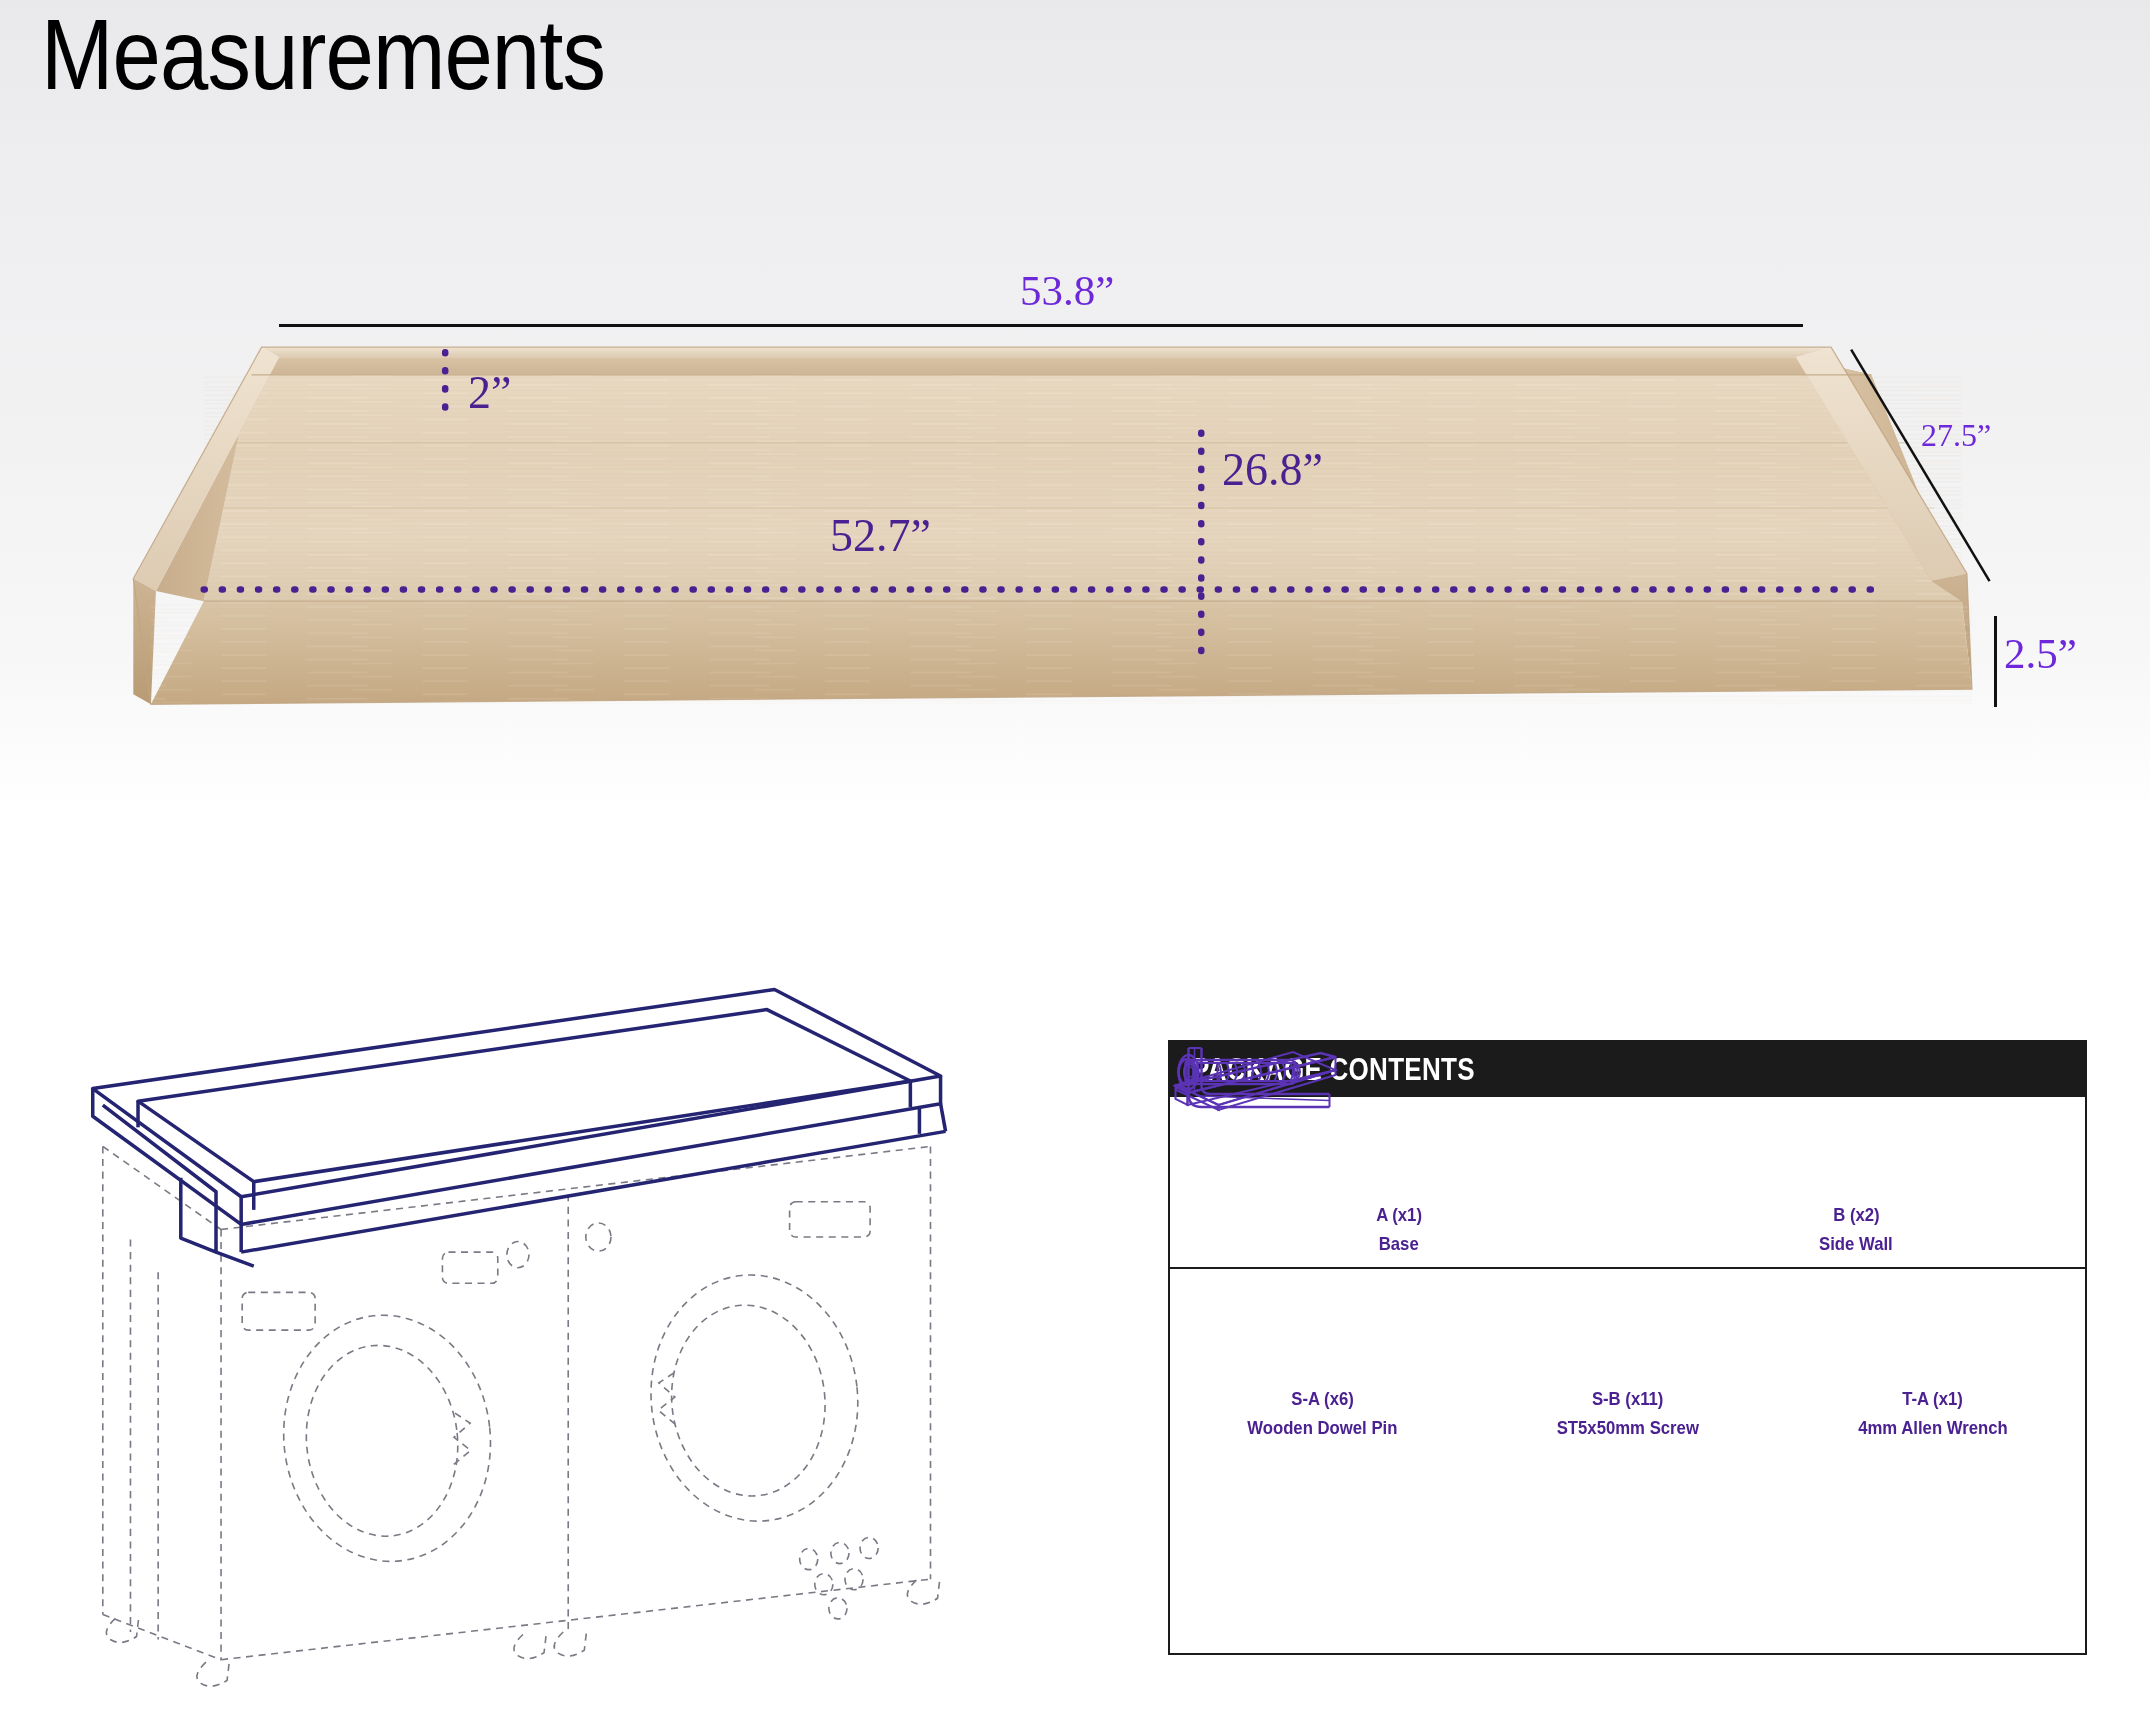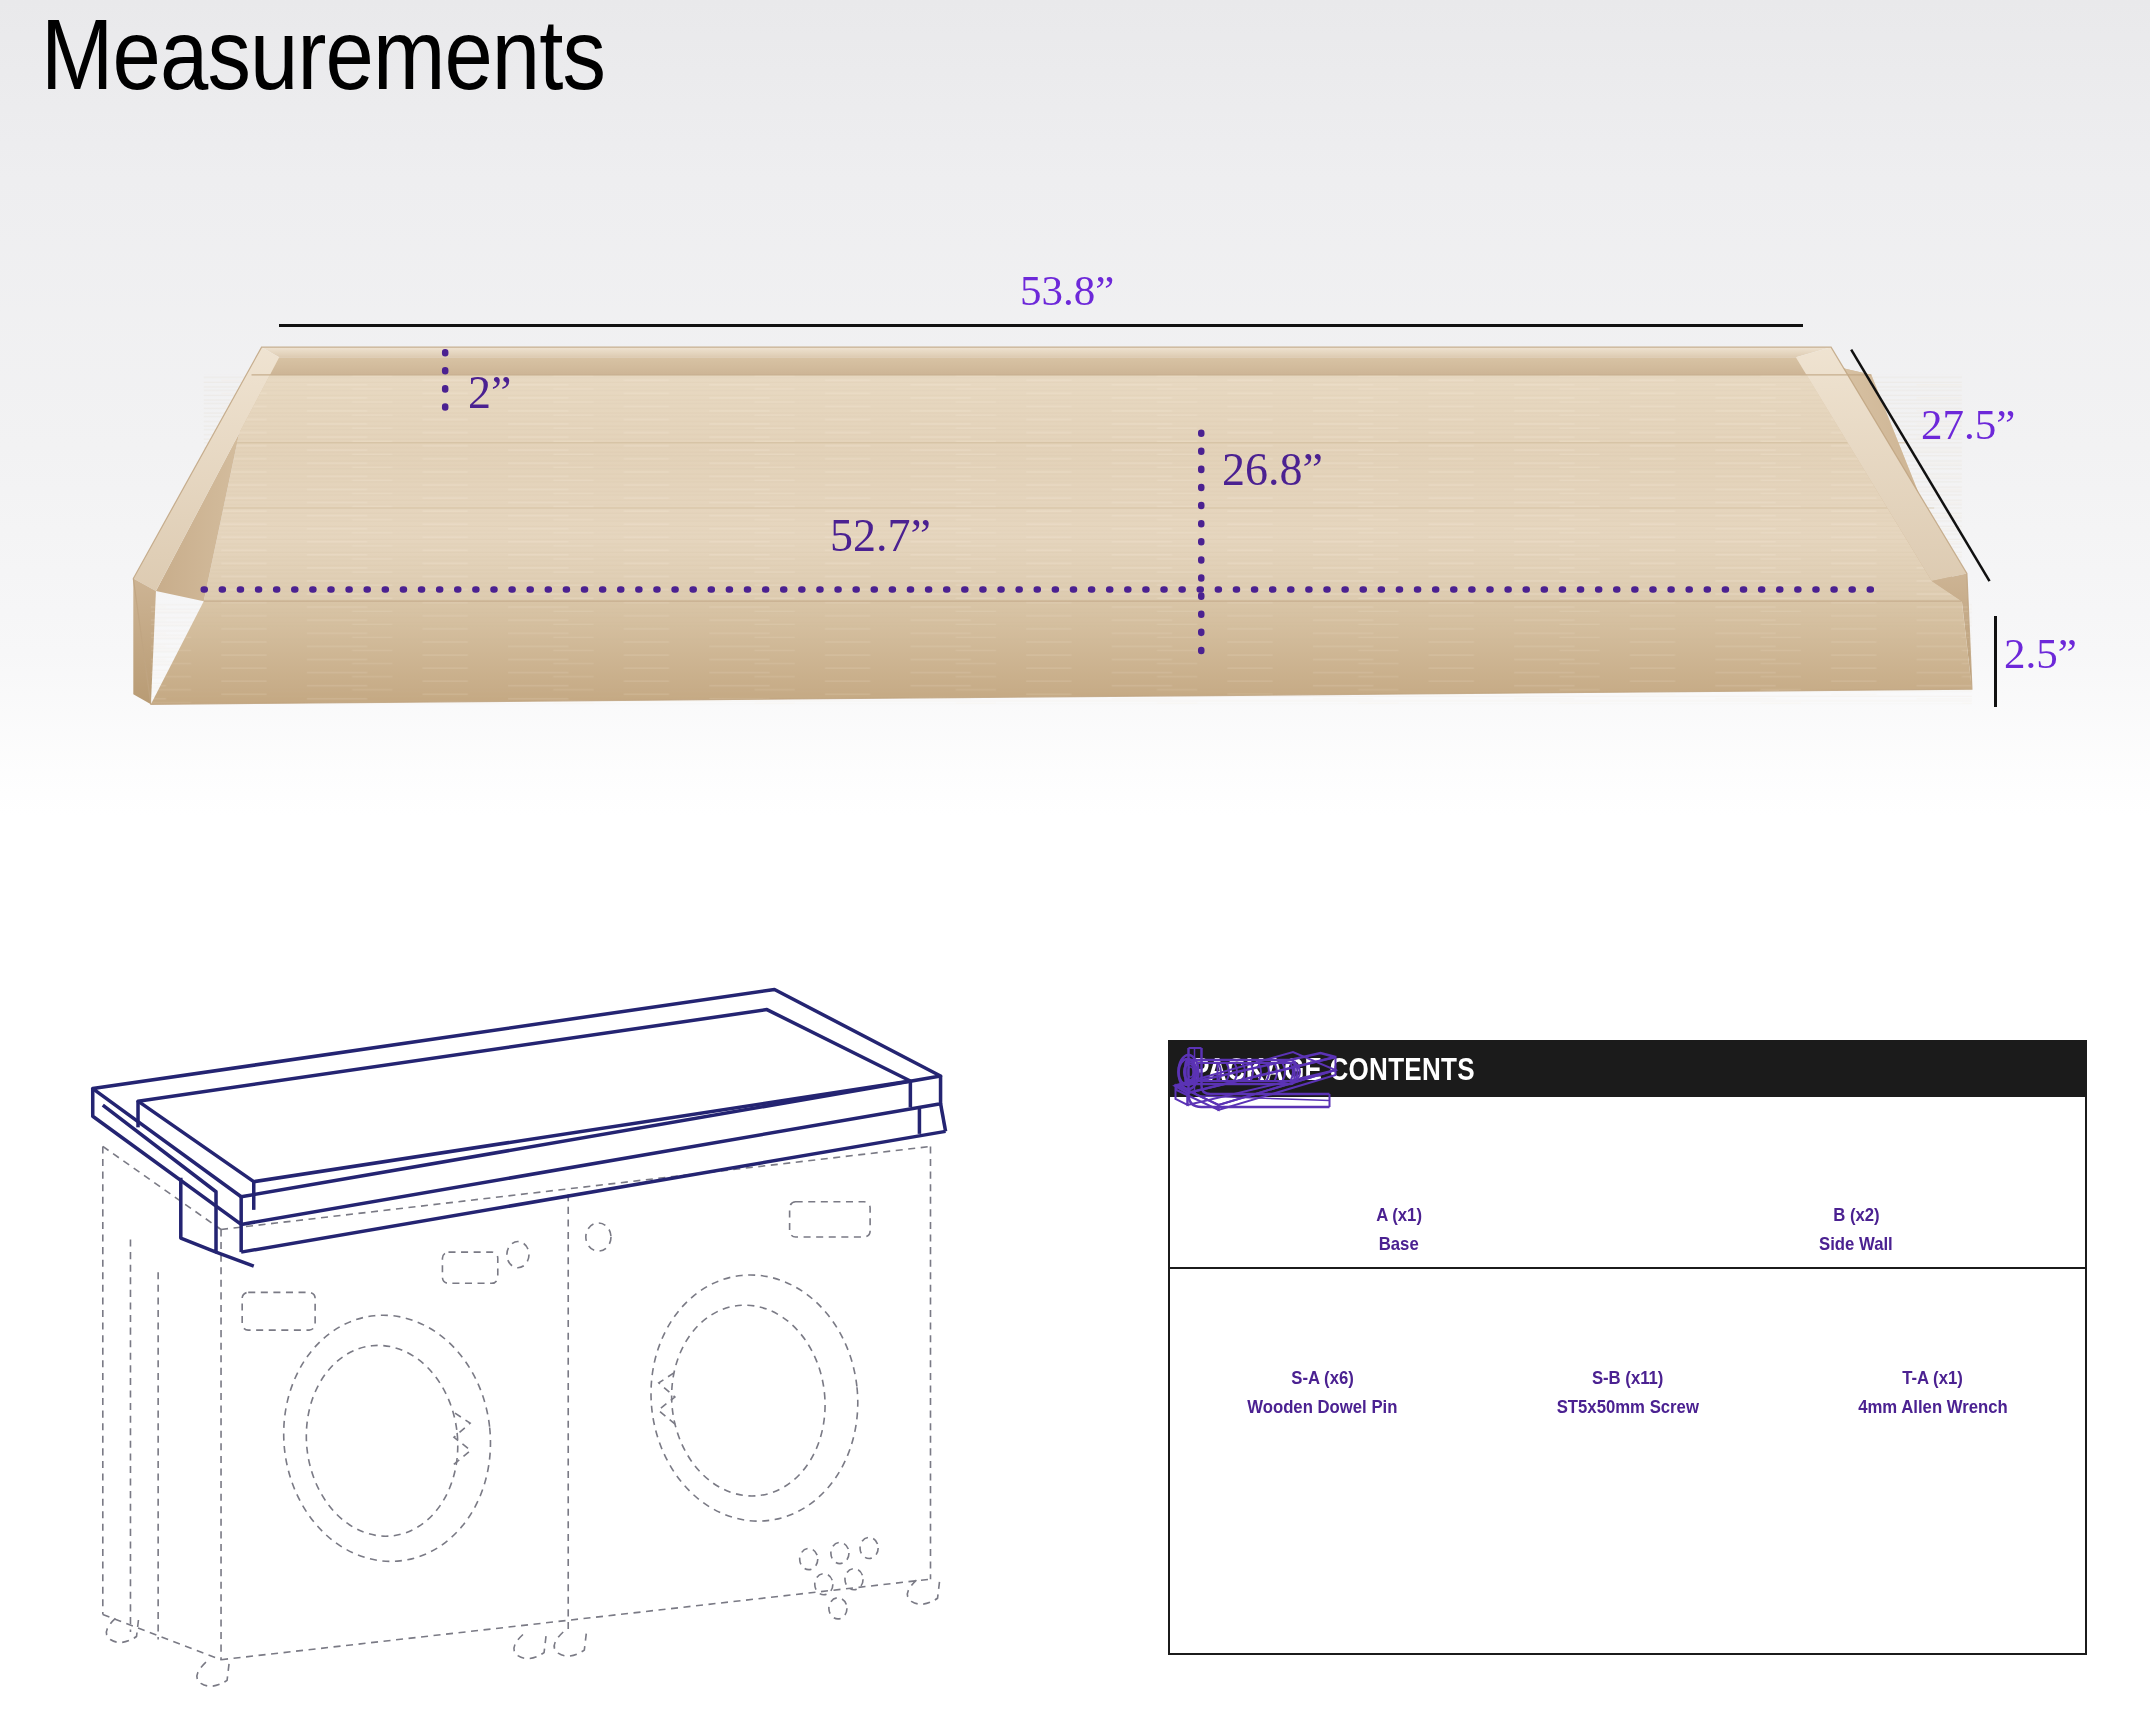--- a/index.html
+++ b/index.html
@@ -29,21 +29,21 @@
     position:absolute;color:#6d28d9;font-weight:300;
     font-family:"Liberation Serif", serif;
     white-space:nowrap;
   }
   .dim-purple{
     position:absolute;color:#4B2191;font-weight:400;
     font-family:"Liberation Serif", serif;
     white-space:nowrap;
   }
   #lbl-538{left:1020px;top:266px;font-size:43px;}
-  #lbl-275{left:1921px;top:400px;font-size:43px;}
+  #lbl-275{left:1921px;top:417px;font-size:32px;}
   #lbl-25 {left:2004px;top:629px;font-size:43px;}
   #lbl-2  {left:468px; top:366px;font-size:46px;}
   #lbl-268{left:1222px;top:443px;font-size:46px;}
   #lbl-527{left:830px;top:509px;font-size:46px;}
 
   
   .lead{position:absolute;background:#111;}
   #lead-top{left:279px;top:324px;width:1524px;height:2.5px;}
   #lead-25{left:1994px;top:616px;width:2.5px;height:91px;}
 
@@ -79,21 +79,21 @@
   .pkg-code{
     margin-top:19px;color:#4B2191;font-size:19px;font-weight:bold;
     font-family:"Liberation Sans", sans-serif;
     transform:scaleX(0.88);
   }
   .pkg-name{
     margin-top:7px;color:#4B2191;font-size:19px;font-weight:bold;
     font-family:"Liberation Sans", sans-serif;
     transform:scaleX(0.88);white-space:nowrap;
   }
-  #pkg-section-hw{padding:4px 0 5px 0;}
+  #pkg-section-hw{padding:25px 0 5px 0;}
   .pad-row{justify-content:flex-start;}
   .pad-row .pkg-cell{flex:0 0 33.3333%;}
   .pkg-purple{stroke:#5b33b5;fill:none;}
 </style>
 </head>
 <body>
 
 <div id="top-band"></div>
 
 <div id="page-title">Measurements</div>

